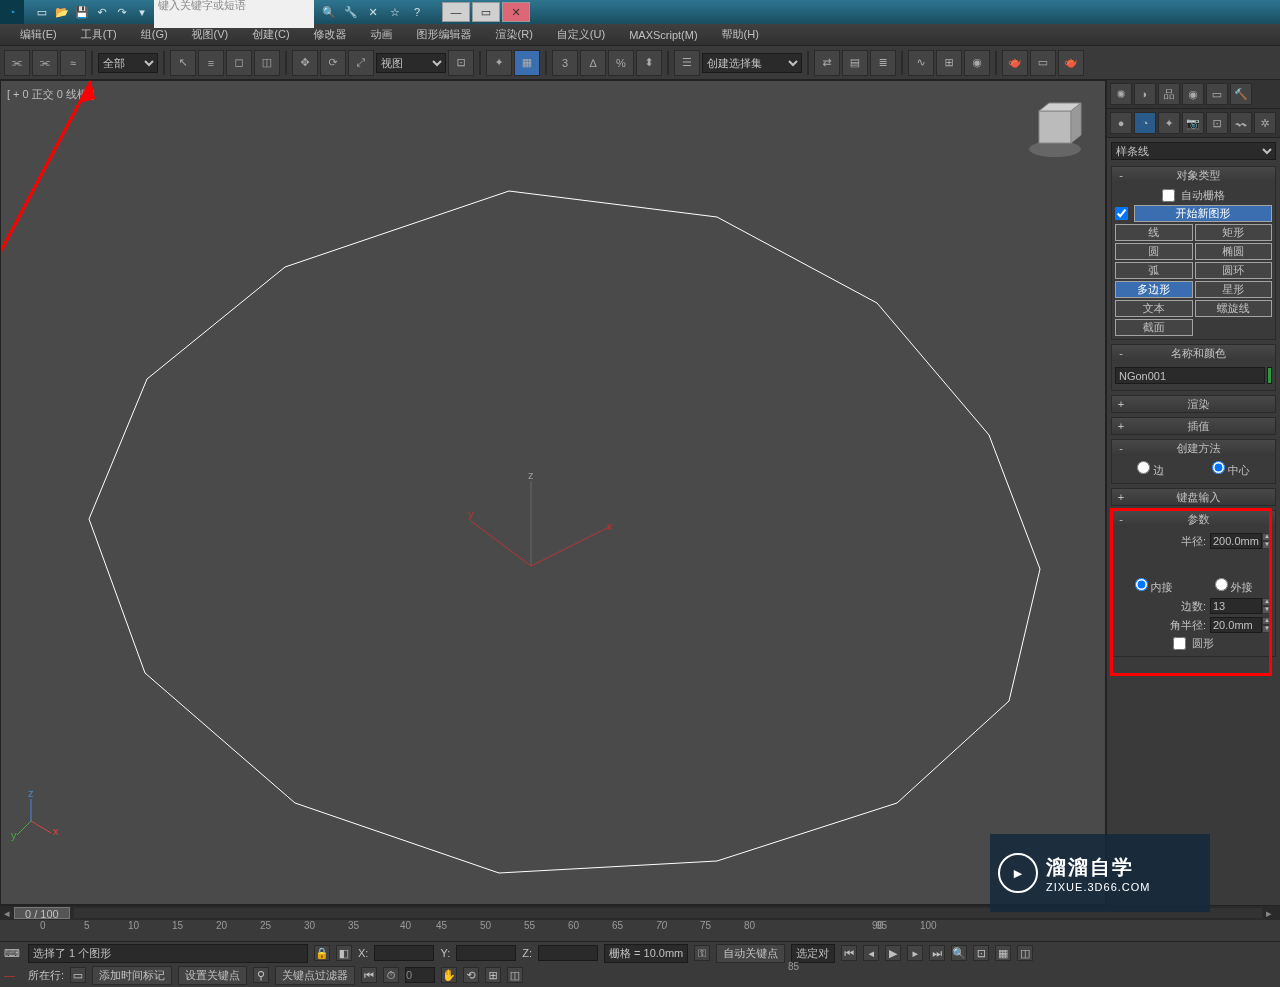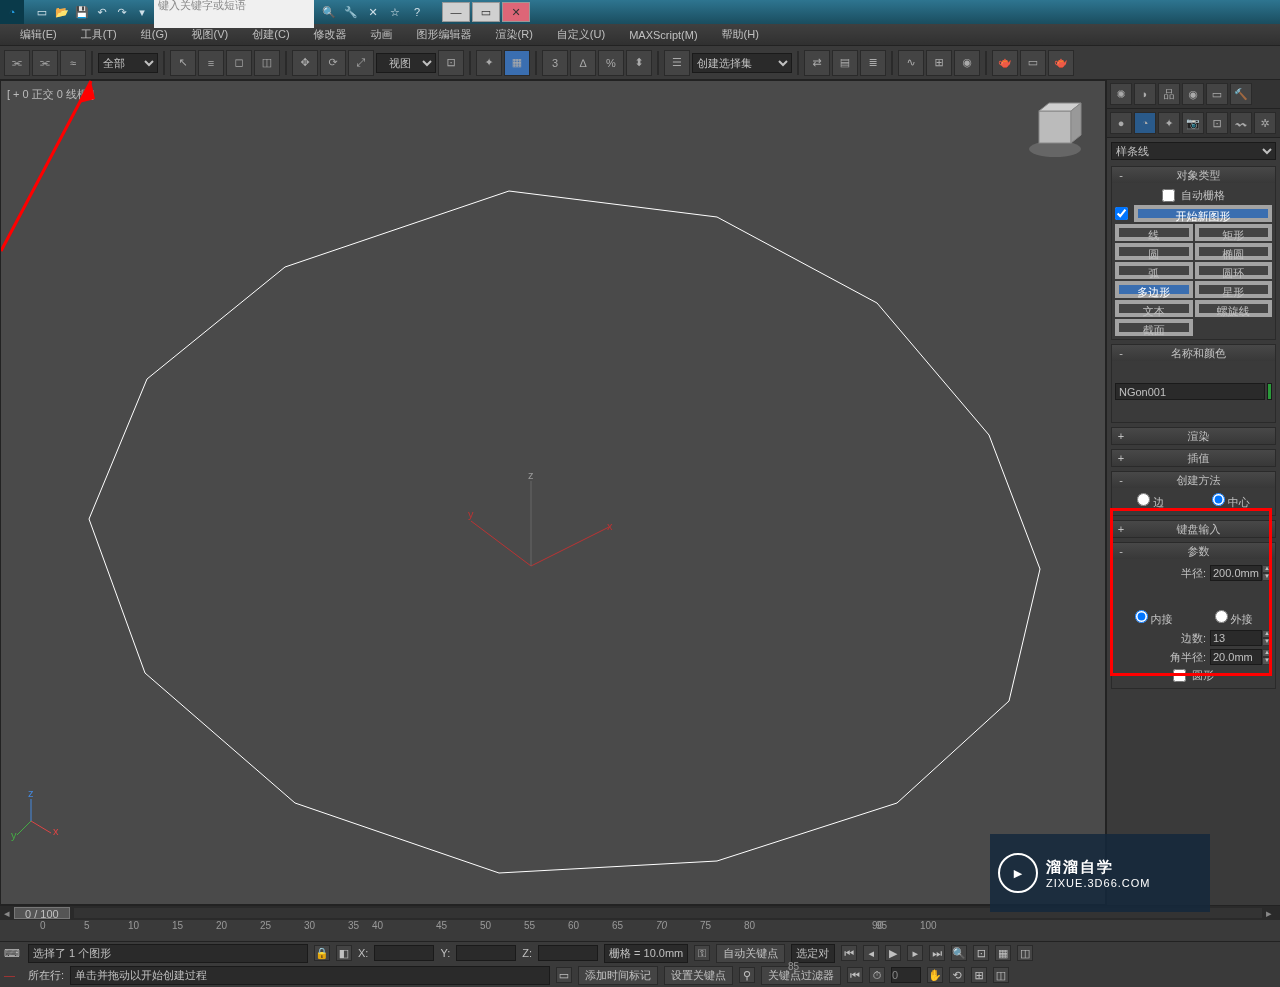--- a/index.html
+++ b/index.html
@@ -21,21 +21,21 @@
 
 .menubar { height: 22px; background: linear-gradient(#404040, #303030); color:#c0c0c0; display:flex; align-items:center; padding:0 8px; border-bottom:1px solid #222;}
 .menubar span { padding: 0 12px; cursor:pointer;}
 
 
 .toolbar { height: 34px; background:#3a3a3a; display:flex; align-items:center; padding:2px 4px; border-bottom:1px solid #222; gap:2px;}
 .toolbar .tb-btn { width:26px; height:26px; background:#444; border:1px solid #2a2a2a; display:flex;align-items:center;justify-content:center; color:#aaa;}
 .toolbar .tb-sep { width:2px; height:24px; background:#2a2a2a; margin:0 3px;}
 .toolbar select, .toolbar input[type=text] { background:#2a2a2a; color:#c0c0c0; border:1px solid #1a1a1a; height:20px; font-size:11px;}
 .toolbar .sel-all { width:60px;}
-.toolbar .view-sel { width:60px;text-align:center;}
+.toolbar .view-sel { width:70px;}
 .toolbar .create-sel { width:100px;}
 
 
 .main { display:flex; height:calc(100% - 24px - 22px - 34px - 36px - 46px);}
 .viewport { flex:1; background:#4a4a4a; position:relative; border:1px solid #222;}
 .viewport .vp-label { position:absolute; top:6px; left:6px; color:#bbb;}
 .viewport svg { width:100%; height:100%;}
 .command-panel { width:174px; background:#3a3a3a; border-left:1px solid #222; display:flex; flex-direction:column;}
 
 
@@ -47,24 +47,24 @@
 
 
 .rollout { margin:2px 4px; border:1px solid #2a2a2a; background:#3a3a3a;}
 .rollout-header { height:16px; background:linear-gradient(#484848, #383838); color:#c0c0c0; text-align:center; font-size:11px; display:flex; align-items:center; padding:0 4px; cursor:pointer;}
 .rollout-header .toggle { width:10px;}
 .rollout-header .title { flex:1;}
 .rollout-body { padding:3px;}
 .ro-row { display:flex; align-items:center; margin:2px 0; gap:3px;}
 .ro-row label { color:#c0c0c0;}
 .ro-row input[type=checkbox], .ro-row input[type=radio] { margin-right:3px;}
-.ro-btn { flex:1; height:17px; background:#444; border:4px solid #a3a3a3; color:#c0c0c0; text-align:center; font-size:11px; line-height:15px; cursor:pointer;}
+.ro-btn { flex:1; height:17px; background:#444; border:1px solid #a3a3a3; color:#c0c0c0; text-align:center; font-size:11px; line-height:15px; cursor:pointer;}
 .ro-btn.active { background:#3a6eb0; color:#fff;}
 .ro-btn-grid { display:grid; grid-template-columns:1fr 1fr; gap:2px;}
-.name-input { display:flex; margin:19px 0;}
+.name-input { display:flex; margin:3px 0;}
 .name-input input { flex:1; background:#2a2a2a; color:#c0c0c0; border:1px solid #1a1a1a; height:17px; padding:0 3px;}
 .name-input .color-swatch { width:16px; height:17px; background:#2a9a3a; border:1px solid #1a1a1a; margin-left:2px;}
 .spinner { display:flex; align-items:center; justify-content:flex-end; margin:3px 0;}
 .spinner label { margin-right:4px;}
 .spinner input { width:52px; background:#2a2a2a; color:#c0c0c0; border:1px solid #1a1a1a; height:16px; text-align:left; padding:0 2px;}
 .spinner .sp-btns { width:10px; height:16px; display:flex; flex-direction:column;}
 .spinner .sp-btns span { flex:1; background:#555; border:1px solid #333; font-size:6px; line-height:5px; text-align:center;}
 
 
 .red-highlight { position:absolute; border:3px solid #f00; pointer-events:none;}
@@ -82,21 +82,21 @@
 .status-row .field { background:#2a2a2a; border:1px solid #1a1a1a; padding:1px 4px; color:#c0c0c0;}
 .status-row .lock { width:16px;height:16px;background:#444;border:1px solid #2a2a2a;display:flex;align-items:center;justify-content:center;}
 .status-row input[type=text] { background:#2a2a2a; color:#888; border:1px solid #1a1a1a; height:16px; width:60px;}
 .status-row .long { flex:1;}
 .status-row .btn { background:#444; border:1px solid #2a2a2a; padding:1px 6px;}
 
 
 .watermark { position:absolute; right:70px; bottom:75px; width:220px; height:78px; background:rgba(20,40,60,0.85); color:#fff; display:flex; align-items:center; padding:4px 8px; gap:8px;}
 .watermark .play { width:40px;height:40px;border:2px solid #fff;border-radius:50%;display:flex;align-items:center;justify-content:center;}
 .watermark .txt { display:flex; flex-direction:column;}
-.watermark .txt .cn { font-size:15px; font-weight:bold; letter-spacing:2px;}
+.watermark .txt .cn { font-size:20px; font-weight:bold; letter-spacing:2px;}
 .watermark .txt .en { font-size:11px; letter-spacing:1px;}
 .arrow-annot { position:absolute; pointer-events:none;}
 
 
 .viewcube { position:absolute; top:20px; right:20px; width:60px; height:60px;}
 </style>
 </head>
 <body>
 
 <div class="titlebar">
@@ -375,21 +375,21 @@
   </div>
   <div class="time-ruler" id="ruler">
       <div class="tick" style="left: 40px;">0</div>
       <div class="tick" style="left: 84px;">5</div>
       <div class="tick" style="left: 128px;">10</div>
       <div class="tick" style="left: 172px;">15</div>
       <div class="tick" style="left: 216px;">20</div>
       <div class="tick" style="left: 260px;">25</div>
       <div class="tick" style="left: 304px;">30</div>
       <div class="tick" style="left: 348px;">35</div>
-      <div class="tick" style="left: 372px;">40</div>
+      <div class="tick" style="left: 400px;">40</div>
       <div class="tick" style="left: 436px;">45</div>
       <div class="tick" style="left: 480px;">50</div>
       <div class="tick" style="left: 524px;">55</div>
       <div class="tick" style="left: 568px;">60</div>
       <div class="tick" style="left: 612px;">65</div>
       <div class="tick" style="left: 656px; font-style: italic;">70</div>
       <div class="tick" style="left: 700px;">75</div>
       <div class="tick" style="left: 744px;">80</div>
       <div class="tick" style="left: 788px; margin-top: 41px;">85</div>
       <div class="tick" style="left: 872px;">90</div>
@@ -420,21 +420,20 @@
     <span class="lock">▸</span>
     <span class="lock">⏭</span>
     <span class="lock">🔍</span>
     <span class="lock">⊡</span>
     <span class="lock">▦</span>
     <span class="lock">◫</span>
   </div>
   <div class="status-row">
     <span style="width:18px;color:#b33;">—</span>
     <span>所在行:</span>
-    <span class="field long" style="max-width:480px;">单击并拖动以开始创建过程</span>
     <span class="lock">▭</span>
     <span class="btn">添加时间标记</span>
     <span class="btn">设置关键点</span>
     <span class="lock">⚲</span>
     <span class="btn">关键点过滤器</span>
     <span class="lock">⏮</span>
     <span class="lock">⏱</span>
     <input type="text" style="width: 30px;" value="0">
     <span class="lock">✋</span>
     <span class="lock">⟲</span>

